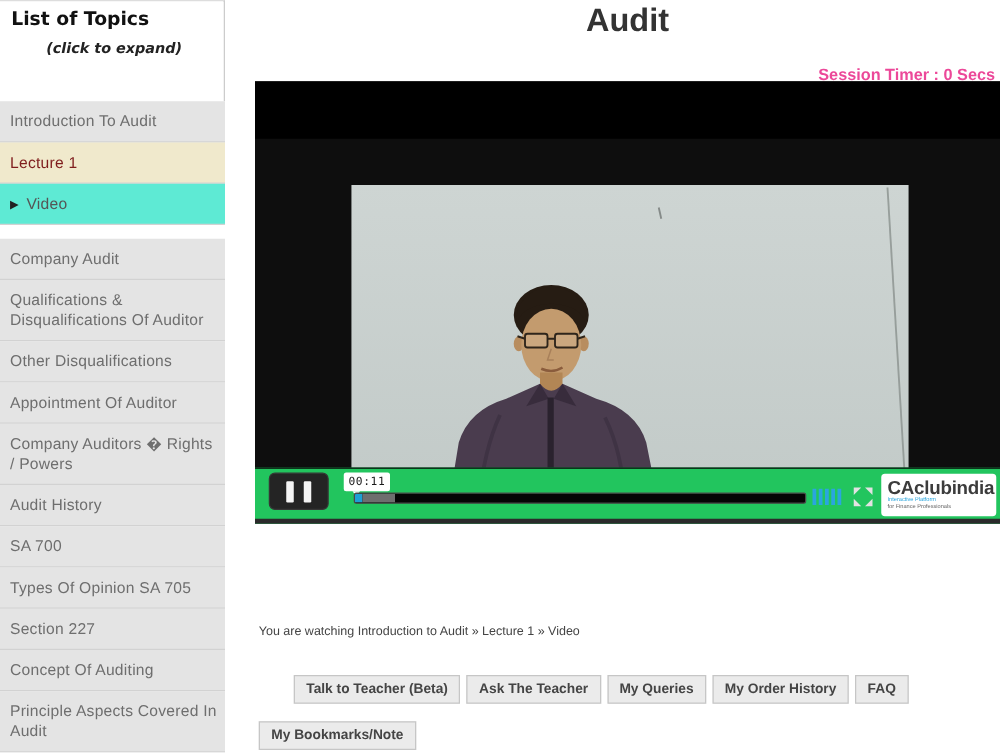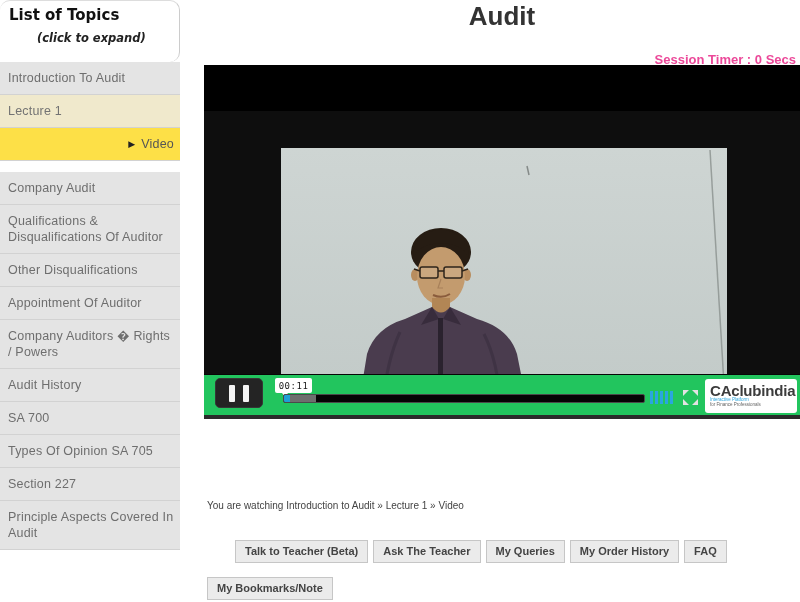--- a/index.html
+++ b/index.html
@@ -2,29 +2,29 @@
 <html><head>
 <meta charset="utf-8">
 <style>
   * { margin:0; padding:0; box-sizing:border-box; }
   html,body { width:800px; height:602px; background:#fff; overflow:hidden;
               font-family:"Liberation Sans", sans-serif; }
   .stage { position:relative; width:800px; height:602px; background:#fff; }
 
   
   .sidebar { position:absolute; left:0; top:0; width:180px; }
-  .sb-header { height:62px; background:#fff; border-right:1px solid #ccc; border-top:1px solid #ddd;
-               padding:5px 6px 0 9px;border-radius:10px; }
+  .sb-header { height:81px; background:#fff; border-right:1px solid #ccc; border-top:1px solid #ddd;
+               padding:5px 6px 0 9px; }
   .sb-title { font-family:"DejaVu Sans", sans-serif; font-size:15px; font-weight:bold; color:#111; }
   .sb-sub   { font-family:"DejaVu Sans", sans-serif; font-size:11.5px; font-weight:bold; font-style:italic; color:#222; margin-top:7px;margin-left:28px; }
   .sb-item { width:180px; background:#e4e4e4; border-bottom:1px solid #d2d2d2;
              padding:8px 6px 8px 8px; font-size:12.5px; letter-spacing:0.2px;
              line-height:16px; color:#6e6e6e; cursor:pointer; }
-  .sb-item.selected { background:#f0e9cc; color:#737373; }
-  .sb-item.sub { background:#fde047; color:#555;text-align:right; }
+  .sb-item.selected { background:#f0e9cc; color:#7f1d1d; }
+  .sb-item.sub { background:#5eead4; color:#555; }
   .sb-gap { height:11px; background:#fff; }
   .arrow { color:#222; font-size:9px; margin-right:6px; vertical-align:1px; }
 
   
   .page-title { position:absolute; left:204px; top:1px; width:596px; text-align:center;
                 font-size:26px; font-weight:bold; color:#333; }
   .session-timer { position:absolute; right:4px; top:52px; font-size:13px; font-weight:bold; color:#ec4899; }
 
   
   .player { position:absolute; left:204px; top:65px; width:596px; height:354px;
@@ -83,20 +83,21 @@
     <div class="sb-gap"></div>
     <div class="sb-item">Company Audit</div>
     <div class="sb-item">Qualifications &amp; Disqualifications Of Auditor</div>
     <div class="sb-item">Other Disqualifications</div>
     <div class="sb-item">Appointment Of Auditor</div>
     <div class="sb-item">Company Auditors � Rights / Powers</div>
     <div class="sb-item">Audit History</div>
     <div class="sb-item">SA 700</div>
     <div class="sb-item">Types Of Opinion SA 705</div>
     <div class="sb-item">Section 227</div>
+    <div class="sb-item">Concept Of Auditing</div>
     <div class="sb-item">Principle Aspects Covered In Audit</div>
   </div>
 
   <div class="page-title">Audit</div>
   <div class="session-timer">Session Timer : 0 Secs</div>
 
   <div class="player">
     <div class="top-strip"></div>
 
     <div class="video-frame">

